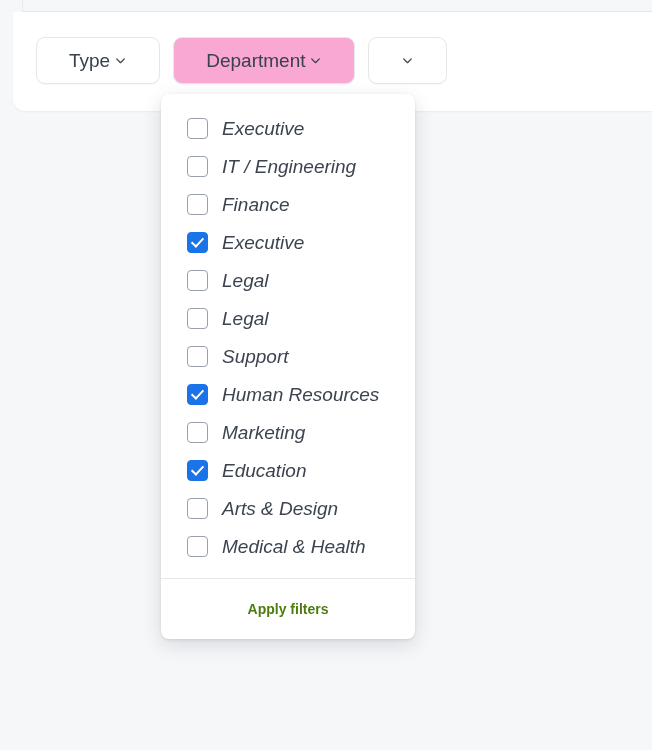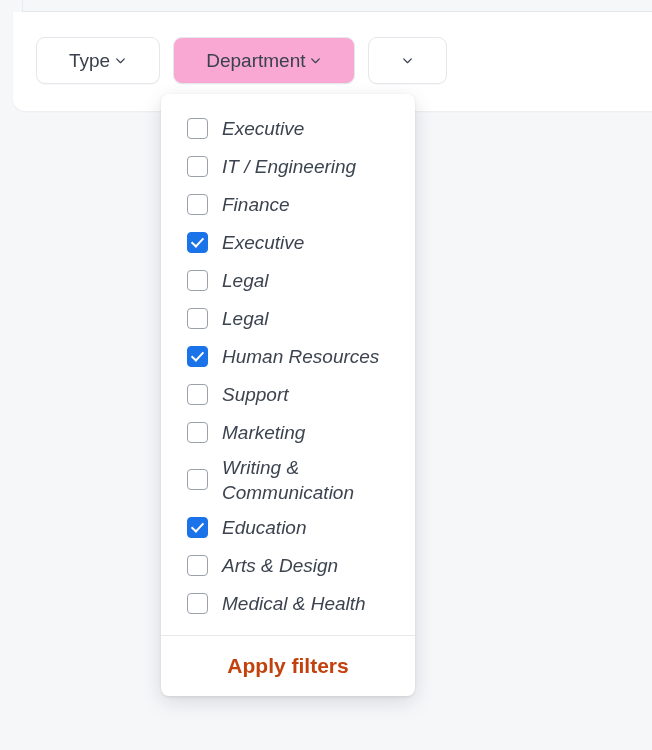--- a/index.html
+++ b/index.html
@@ -154,22 +154,22 @@
     margin: 0;
   }
 
   .dd-footer {
     height: 60px;
     display: flex;
     align-items: center;
     justify-content: center;
   }
   .apply-link {
-    color: #c2410c;
-    font-size: 21px;
+    color: #4d7c0f;
+    font-size: 14px;
     font-weight: bold;
     cursor: pointer;
     background: none;
     border: none;
     font-family: inherit;
   }
 </style>
 </head>
 <body>
 
@@ -224,34 +224,30 @@
       </div>
       <div class="dd-item">
         <span class="cb"></span>
         <span class="dd-label">Legal</span>
       </div>
       <div class="dd-item">
         <span class="cb"></span>
         <span class="dd-label">Legal</span>
       </div>
       <div class="dd-item">
+        <span class="cb"></span>
+        <span class="dd-label">Support</span>
+      </div>
+      <div class="dd-item">
         <span class="cb checked"></span>
         <span class="dd-label">Human Resources</span>
       </div>
       <div class="dd-item">
         <span class="cb"></span>
-        <span class="dd-label">Support</span>
-      </div>
-      <div class="dd-item">
-        <span class="cb"></span>
         <span class="dd-label">Marketing</span>
-      </div>
-      <div class="dd-item two-line">
-        <span class="cb"></span>
-        <span class="dd-label">Writing &amp; Communication</span>
       </div>
       <div class="dd-item">
         <span class="cb checked"></span>
         <span class="dd-label">Education</span>
       </div>
       <div class="dd-item">
         <span class="cb"></span>
         <span class="dd-label">Arts &amp; Design</span>
       </div>
       <div class="dd-item">

